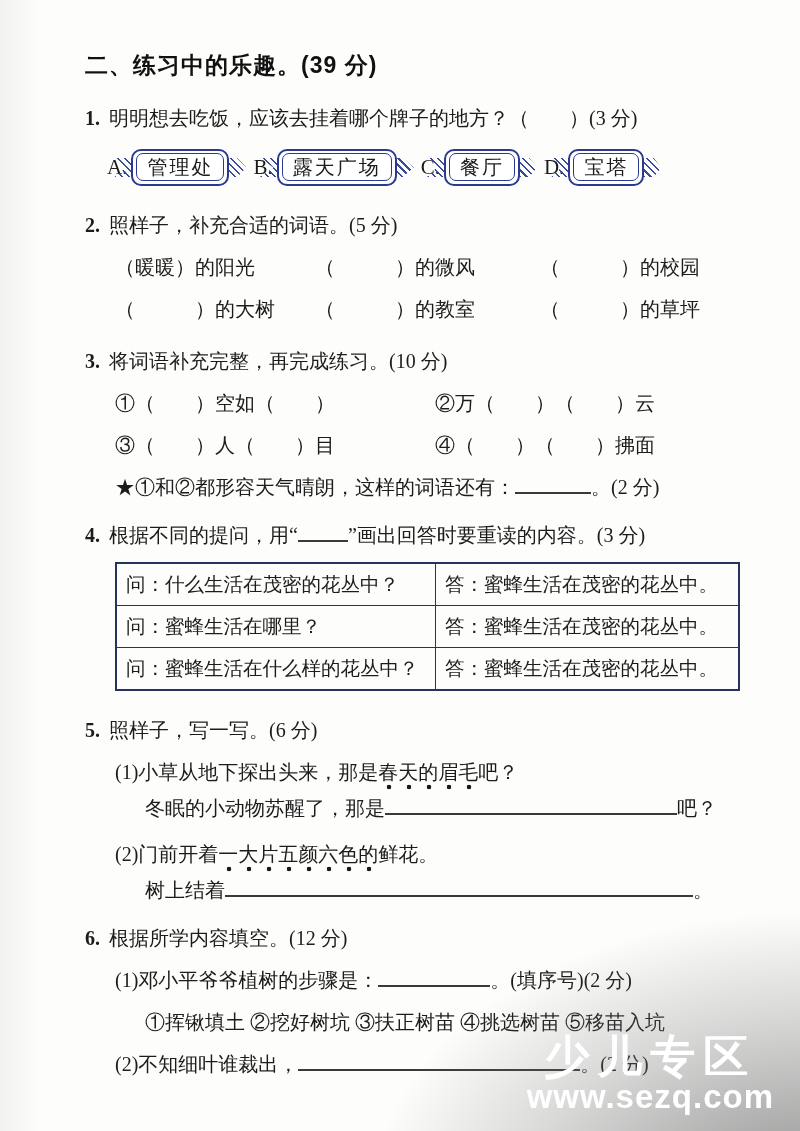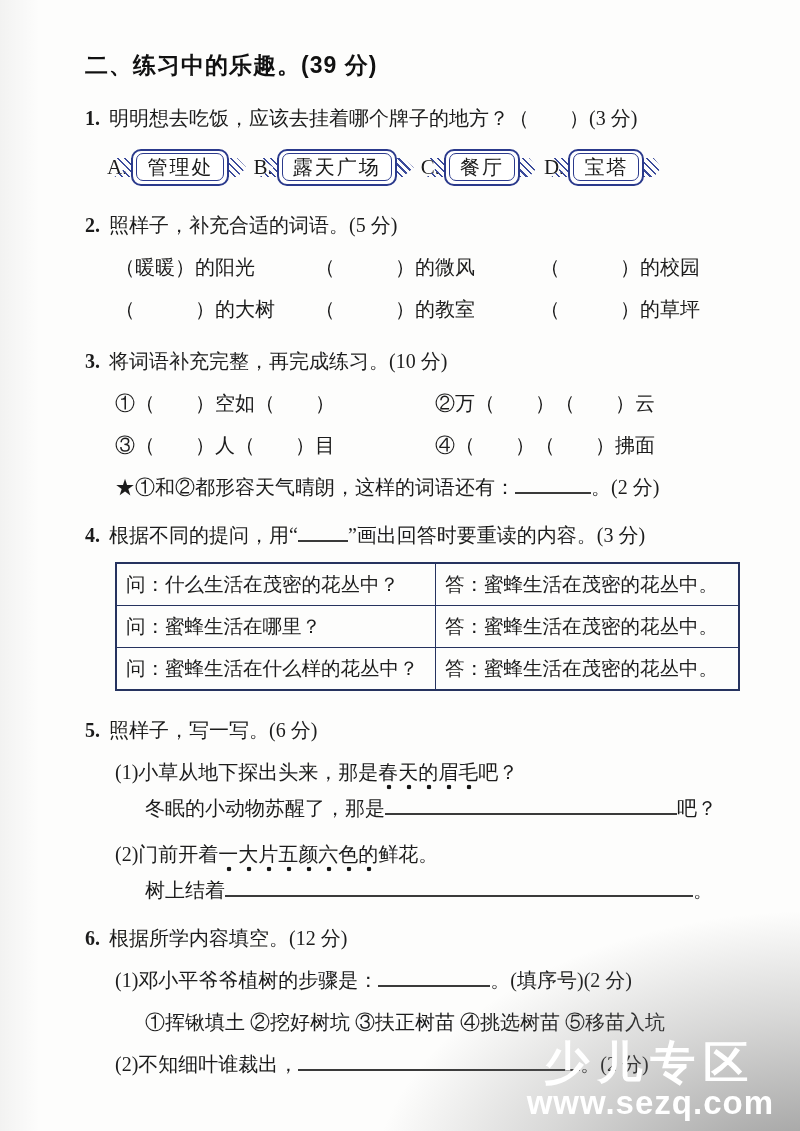--- a/index.html
+++ b/index.html
@@ -60,21 +60,21 @@
   .dotline{margin-bottom:6px;}
 
   
   .shade{
     position:absolute;inset:0;pointer-events:none;z-index:5;
     background:
       radial-gradient(620px 400px at 102% 106%, rgba(75,75,75,0.62), rgba(120,120,120,0.28) 46%, rgba(0,0,0,0) 72%),
       linear-gradient(to right, rgba(0,0,0,0.045) 0px, rgba(0,0,0,0) 40px);
   }
   .wm{
-    position:absolute;right:26px;bottom:10px;z-index:6;text-align:center;
+    position:absolute;right:26px;bottom:16px;z-index:6;text-align:center;
     color:#ffffff;font-family:"Liberation Sans", sans-serif;font-weight:800;line-height:1.05;
   }
   .wm-title{font-size:45px;letter-spacing:8px;}
   .wm-url{font-size:33px;letter-spacing:1px;}
 </style>
 </head>
 <body>
 
 <div class="page">
   <div class="sheet">

